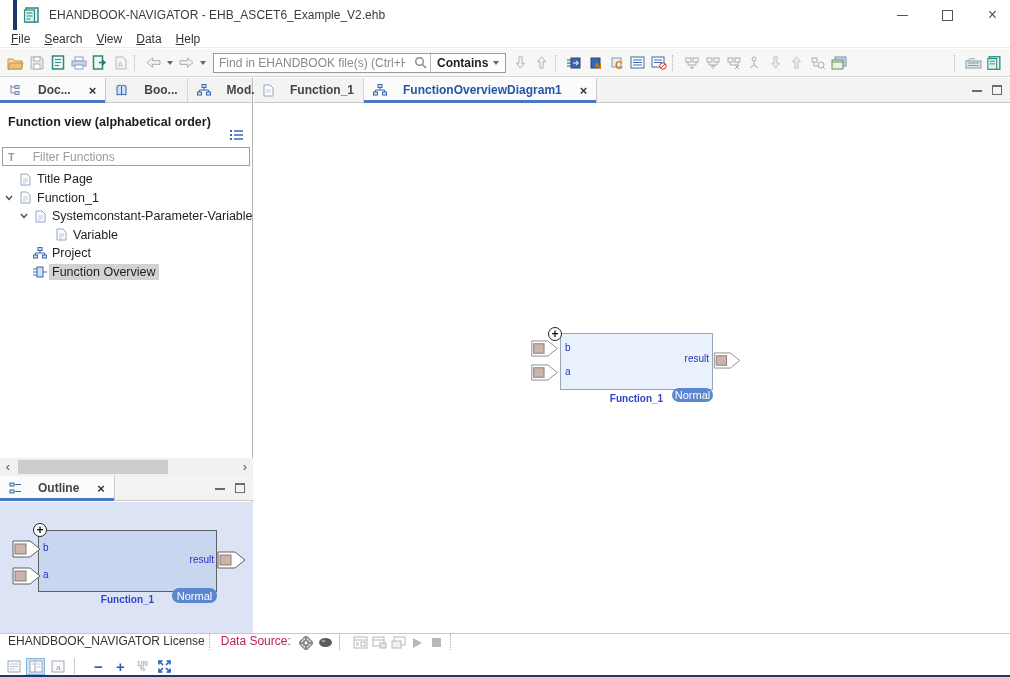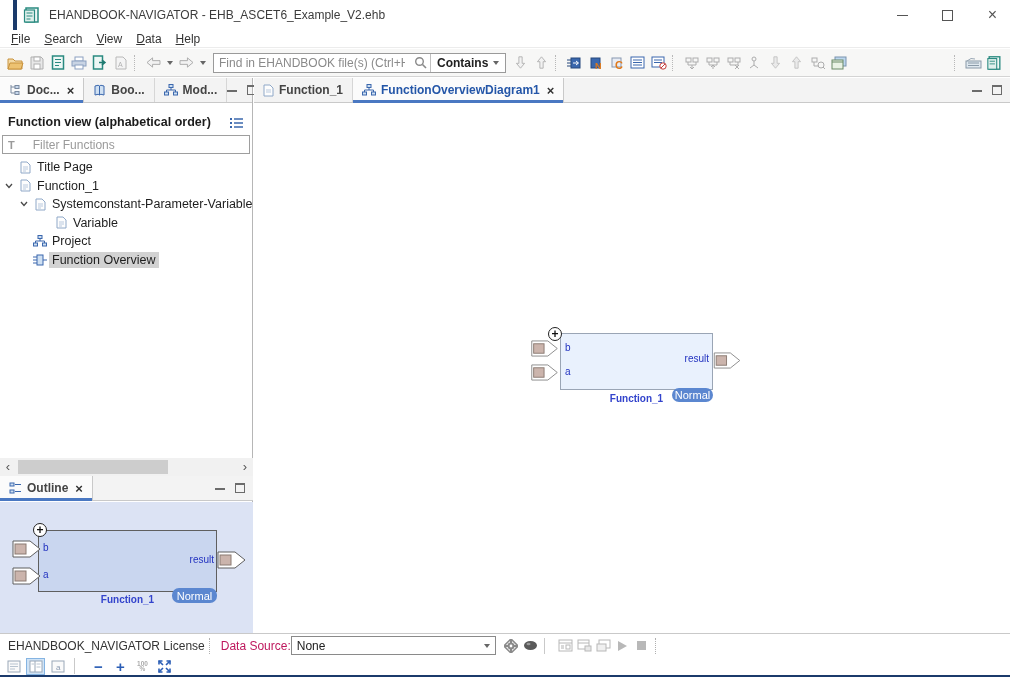--- a/index.html
+++ b/index.html
@@ -38,31 +38,31 @@
   .rot90 { transform:rotate(90deg); }
   .rotm90 { transform:rotate(-90deg); }
 
   
   .main { position:absolute; left:0; top:78px; width:1010px; height:555px; }
   .left-panel { position:absolute; left:0; top:0; width:253px; height:555px; border-right:1px solid #b6b6b6; background:#fff; }
   .editor { position:absolute; left:254px; top:0; width:756px; height:555px; background:#fff; }
 
   
   .tabbar { position:relative; height:25px; background:#f3f3f3; border-bottom:1px solid #c9c9c9; display:flex; align-items:stretch; }
-  .tab { display:flex; align-items:center; gap:5px; padding:0 9px; border-right:1px solid #d6d6d6; color:#444; font-weight:bold; position:relative; }
+  .tab { display:flex; align-items:center; gap:16px; padding:0 9px; border-right:1px solid #d6d6d6; color:#444; font-weight:bold; position:relative; }
   .tab.active { background:#fbfbfb; border-right:1px solid #c9c9c9; }
   .tab.active::after { content:""; position:absolute; left:0; right:0; bottom:-1px; height:3px; background:#4a78c2; }
   .tab .closex { font-size:13px; font-weight:bold; color:#333; margin-left:2px; line-height:1; }
   .tab.blue-label { color:#2456a8; }
   .minmax { margin-left:auto; display:flex; align-items:center; gap:10px; padding-right:8px; }
   .mm-min { width:10px; height:4px; border-bottom:2px solid #6b6b6b; }
   .mm-max { width:10px; height:10px; border:1px solid #6b6b6b; border-top:2px solid #6b6b6b; }
 
   
-  .view-header { display:flex; align-items:flex-end; padding:12px 8px 6px 8px; }
+  .view-header { display:flex; align-items:flex-start; padding:12px 8px 6px 8px;flex-direction:column; }
   .view-header .hdr-text { font-weight:bold; font-size:12.5px; color:#1c1c1c; }
   .view-header .hdr-icon { margin-left:auto; }
   .filter-wrap { margin:0 2px; border:1px solid #9e9e9e; height:19px; display:flex; align-items:center; background:#fff; }
   .filter-t { color:#9a9a9a; font-size:11px; padding:0 4px 0 5px; font-weight:bold; }
   .filter-input { border:none; outline:none; flex:1; font-size:12px; color:#333; font-family:"Liberation Sans",sans-serif;margin-left:14px; }
   .filter-input::placeholder { color:#9a9a9a; }
 
   
   .tree { margin-top:4px; height:276px; overflow:hidden; }
   .tree-row { display:flex; align-items:center; height:18.5px; font-size:12.5px; color:#1e1e1e; }
@@ -86,21 +86,21 @@
   .diagram { position:absolute; }
   .blk { position:absolute; background:#e9f1fd; border:1px solid #9aa5b5; }
   .blk.dark { background:#c9d6ef; border:1px solid #5f5f5f; }
   .plusbtn { position:absolute; width:14px; height:14px; border-radius:50%; background:#fff; border:1.5px solid #222; display:flex; align-items:center; justify-content:center; font-weight:bold; font-size:12px; color:#111; line-height:1; z-index:3; }
   .portlbl { position:absolute; font-size:10px; color:#2333c0; }
   .blklbl { position:absolute; text-align:center; font-size:10px; color:#3344cc; font-weight:bold; }
   .badge { position:absolute; background:#5b87d0; color:#fff; font-size:11px; display:flex; align-items:center; justify-content:center; z-index:2;border-radius:7px; }
   .port { position:absolute; }
 
   
-  .status1 { position:absolute; left:0; top:633px; width:1010px; height:24px; border-top:1px solid #c9c9c9; background:#fff; display:flex; align-items:center; padding:0 8px; }
+  .status1 { position:absolute; left:0; top:633px; width:1010px; height:24px; border-top:1px solid #c9c9c9; background:#fff; display:flex; padding:0 8px; }
   .st-sep { width:8px; height:16px; border-left:1px dotted #b0b0b0; margin:0 4px; }
   .st-sep.solid { border-left:1px solid #c9c9c9; }
   .license { color:#333; }
   .ds-label { color:#be185d; }
   .combo { width:205px; height:19px; border:1px solid #8a8a8a; background:#fff; display:flex; align-items:center; padding:0 5px; }
   .combo .combo-val { flex:1; color:#222; }
   .status2 { position:absolute; left:0; top:657px; width:1010px; height:18px; background:#fff; display:flex; align-items:center; padding:0 4px; gap:3px; }
   .s2 { width:19px; height:17px; display:flex; align-items:center; justify-content:center; }
   .s2.sel { background:#cfe3f6; border:1px solid #85b4e2; }
   .zoomtxt { font-size:15px; font-weight:bold; color:#2a5db5; line-height:1; }
@@ -585,24 +585,20 @@
           <div class="badge" style="left:144px; top:61px; width:41px; height:14px;">Normal</div>
         </div>
       </div>
     </div>
   </div>
 
   <div class="status1">
     <span class="license">EHANDBOOK_NAVIGATOR License</span>
     <span class="st-sep"></span>
     <span class="ds-label">Data Source:</span>
-    <div class="combo">
-      <span class="combo-val">None</span>
-      <div class="dd-arrow"></div>
-    </div>
     <div class="s2" style="margin-left:6px;">
       <svg width="14" height="14" viewBox="0 0 14 14">
         <rect x="6" y="0.5" width="2" height="13" fill="#8a8a8a"></rect>
         <rect x="0.5" y="6" width="13" height="2" fill="#8a8a8a"></rect>
         <rect x="2" y="2" width="10" height="10" fill="none" stroke="#8a8a8a" stroke-width="1.5" transform="rotate(45 7 7)"></rect>
         <circle cx="7" cy="7" r="3.5" fill="#8a8a8a"></circle>
           <circle cx="7" cy="7" r="1.4" fill="#fff"></circle>
       </svg>
     </div>
     <div class="s2">

